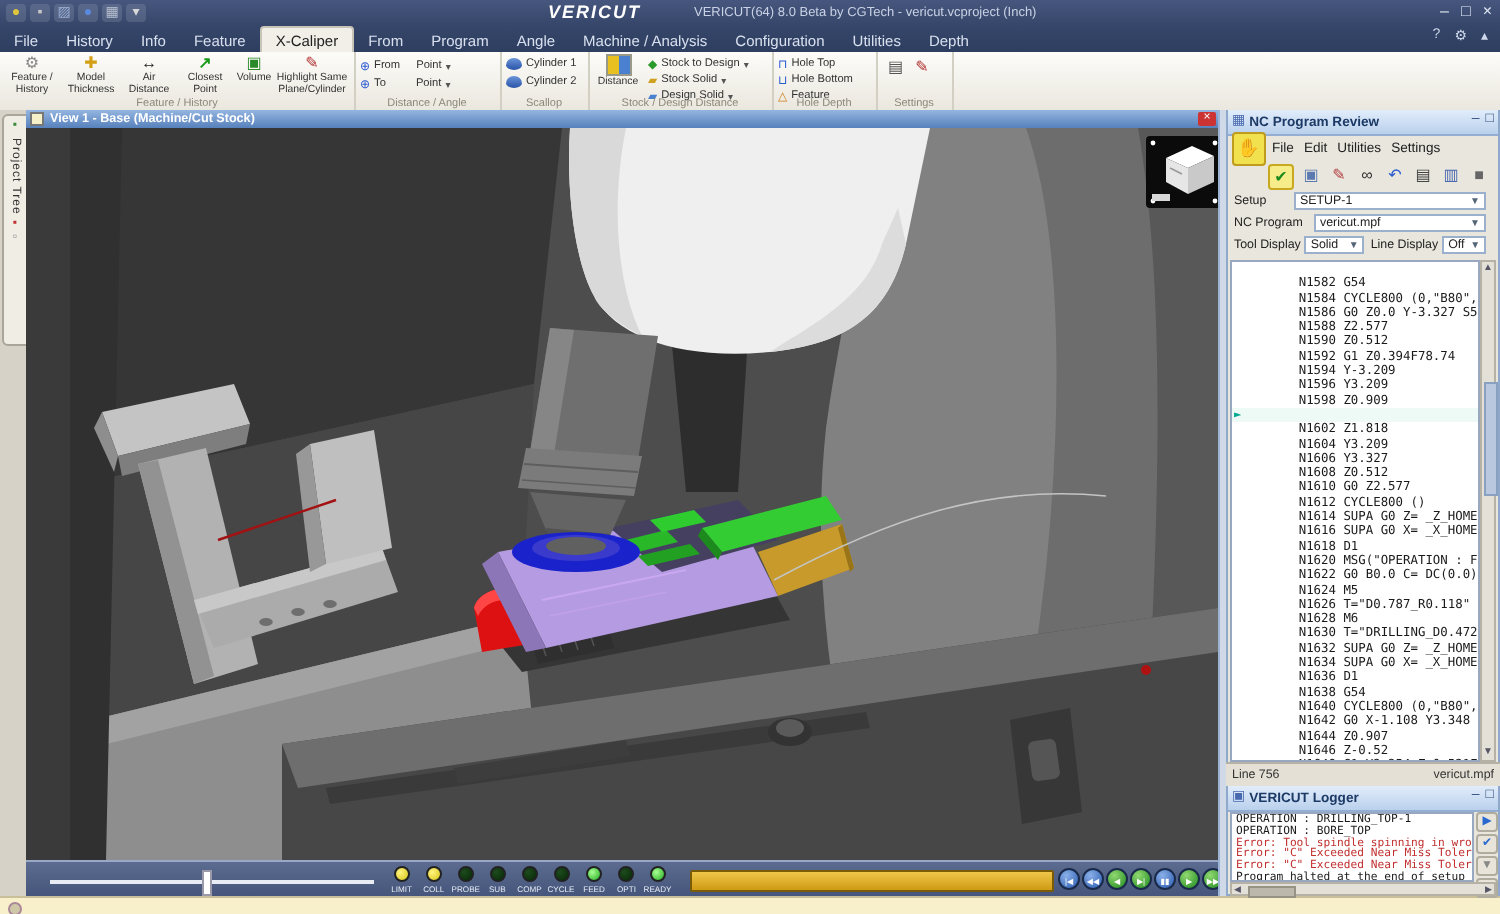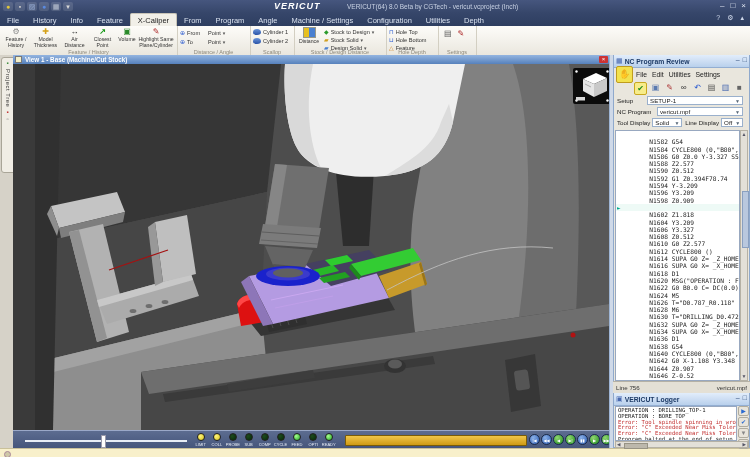--- a/index.html
+++ b/index.html
@@ -140,21 +140,21 @@
 <div id="menubar" class="abs">
 
 <span class="menu-item">File</span>
     <span class="menu-item">History</span>
     <span class="menu-item">Info</span>
     <span class="menu-item">Feature</span>
     <span class="menu-item active">X-Caliper</span>
     <span class="menu-item">From</span>
     <span class="menu-item">Program</span>
     <span class="menu-item">Angle</span>
-    <span class="menu-item">Machine / Settings</span>
+    <span class="menu-item">Machine / Analysis</span>
     <span class="menu-item">Configuration</span>
     <span class="menu-item">Utilities</span>
     <span class="menu-item">Depth</span>
   </div>
 <div id="menu-right" class="abs">
   <span>?</span>
   <span>⚙</span>
   <span>▴</span>
 </div>
 

